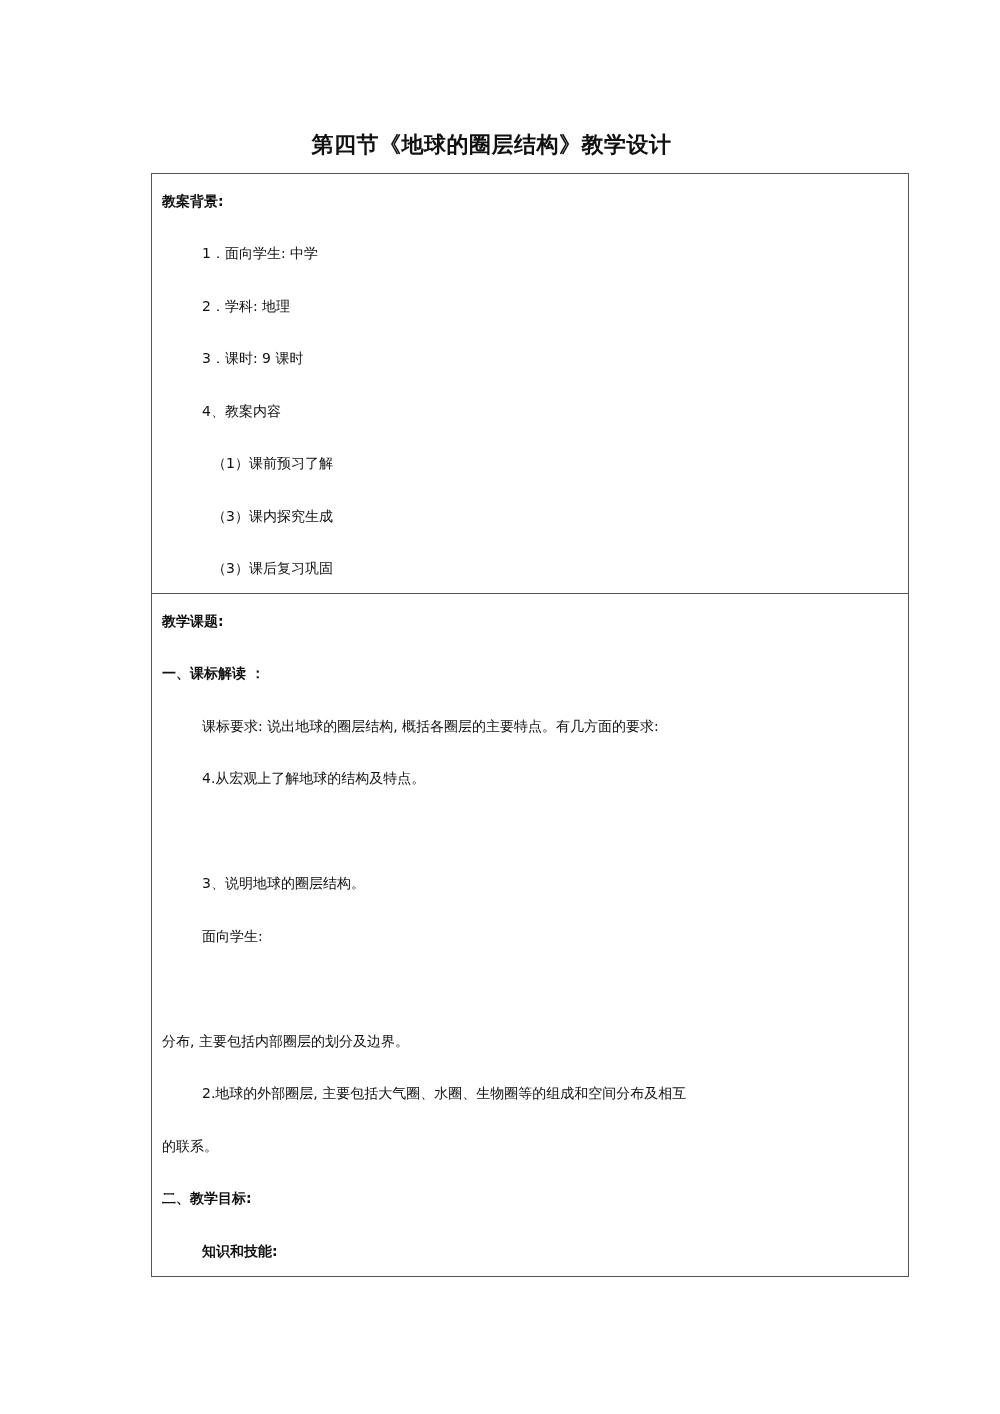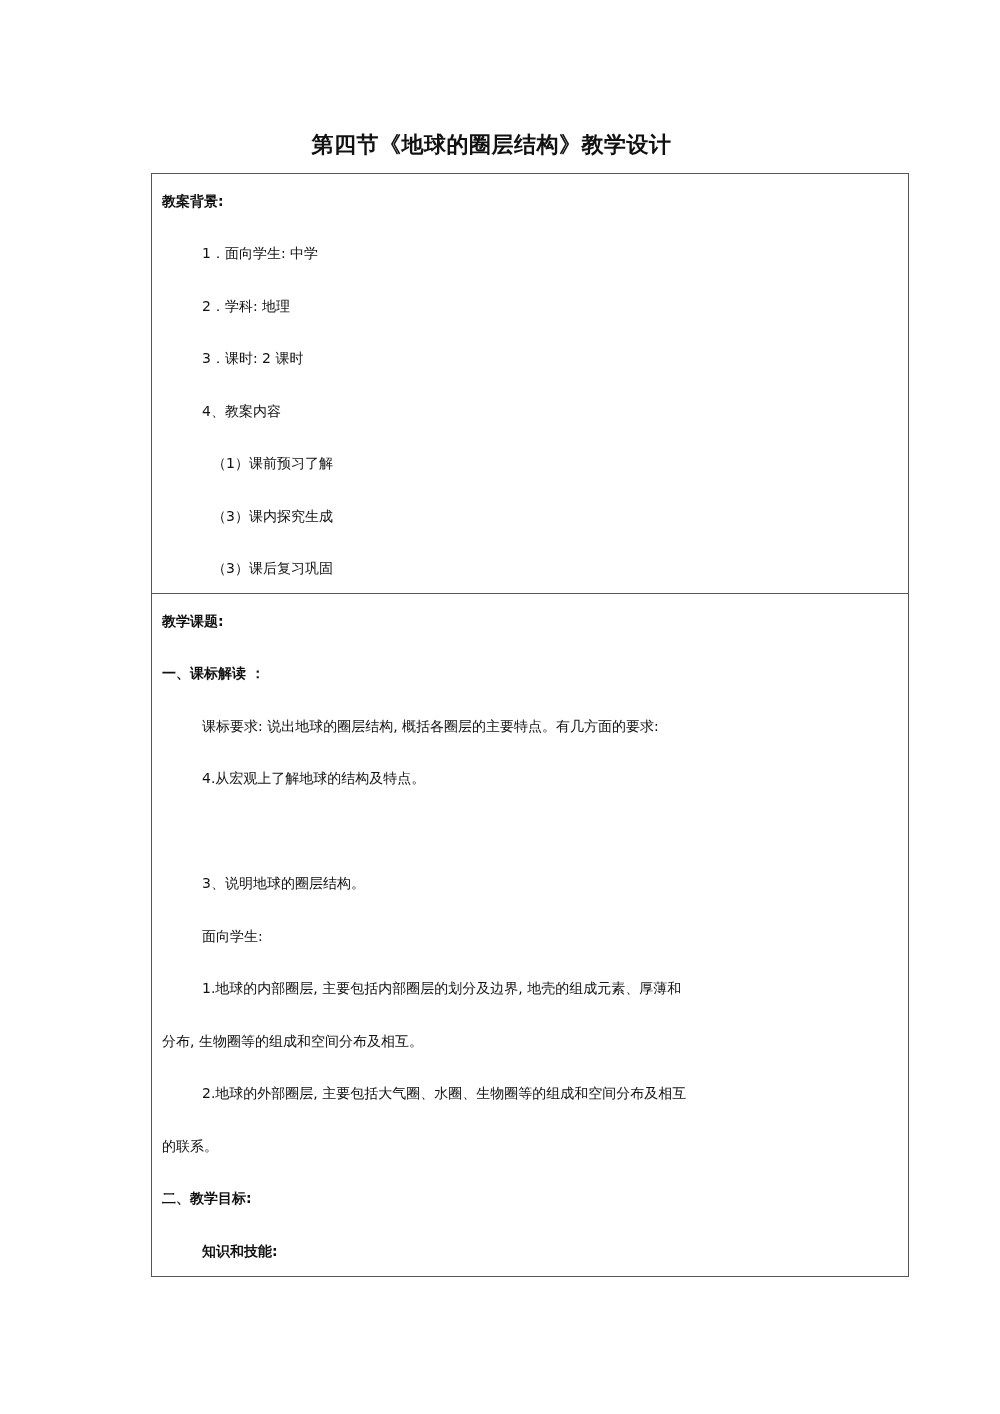--- a/index.html
+++ b/index.html
@@ -20,33 +20,32 @@
 </head>
 <body>
 
 <div class="title">第四节《地球的圈层结构》教学设计</div>
 
 <div class="table">
   <div class="cell cell1">
     <div class="line b" style="top:15px">教案背景:</div>
     <div class="line i1" style="top:67px">1．面向学生: 中学</div>
     <div class="line i1" style="top:120px">2．学科: 地理</div>
-    <div class="line i1" style="top:172px">3．课时: 2 课时</div>
+    <div class="line i1" style="top:172px">3．课时: 9 课时</div>
     <div class="line i1" style="top:225px">4、教案内容</div>
     <div class="line i2" style="top:277px">（1）课前预习了解</div>
     <div class="line i2" style="top:330px">（3）课内探究生成</div>
     <div class="line i2" style="top:382px">（3）课后复习巩固</div>
   </div>
   <div class="cell cell2">
     <div class="line b" style="top:15px">教学课题:</div>
     <div class="line b" style="top:67px">一、课标解读 ：</div>
     <div class="line i1" style="top:120px">课标要求: 说出地球的圈层结构, 概括各圈层的主要特点。有几方面的要求:</div>
     <div class="line i1" style="top:172px">4.从宏观上了解地球的结构及特点。</div>
     <div class="line i1" style="top:277px">3、说明地球的圈层结构。</div>
     <div class="line i1" style="top:330px">面向学生:</div>
-    <div class="line i1" style="top:382px">1.地球的内部圈层, 主要包括内部圈层的划分及边界, 地壳的组成元素、厚薄和</div>
-    <div class="line" style="top:435px">分布, 生物圈等的组成和空间分布及相互。</div>
+    <div class="line" style="top:435px">分布, 主要包括内部圈层的划分及边界。</div>
     <div class="line i1" style="top:487px">2.地球的外部圈层, 主要包括大气圈、水圈、生物圈等的组成和空间分布及相互</div>
     <div class="line" style="top:540px">的联系。</div>
     <div class="line b" style="top:592px">二、教学目标:</div>
     <div class="line b i1" style="top:645px">知识和技能:</div>
   </div>
 </div>
 
 </body></html>

